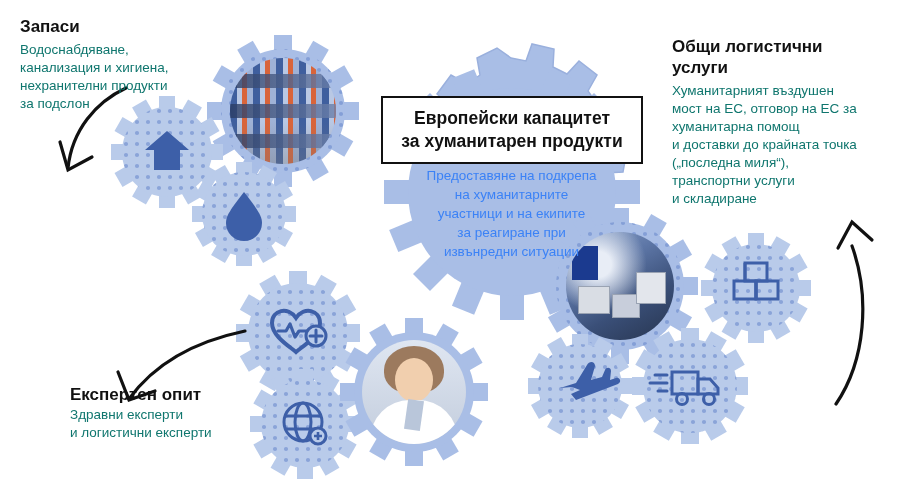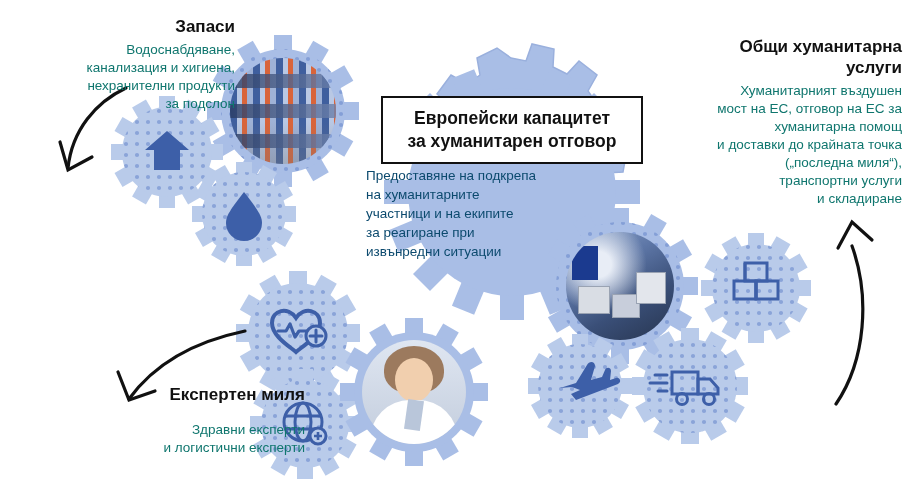--- a/index.html
+++ b/index.html
@@ -18,21 +18,20 @@
   }
   svg.layer {
     position: absolute;
     left: 0;
     top: 0;
     width: 908px;
     height: 482px;
   }
   .txtblock {
     position: absolute;
-    text-align: right;
   }
   .heading {
     font-weight: bold;
     font-size: 17px;
     line-height: 21px;
     color: #111111;
     white-space: pre-line;
   }
   .body {
     font-size: 13.5px;
@@ -54,27 +53,27 @@
   }
   .centerbox .t {
     font-weight: bold;
     font-size: 17.5px;
     line-height: 23px;
     white-space: pre-line;
     color: #111111;
   }
   .centersub {
     position: absolute;
-    left: 366px;
+    left: 354px;
     top: 166px;
     width: 315px;
-    text-align: left;
+    text-align: center;
     font-size: 13.5px;
     line-height: 19px;
-    color: #0c4a6e;
+    color: #3b82f6;
     white-space: pre-line;
   }
   
   .photo {
     position: absolute;
     border-radius: 50%;
     overflow: hidden;
   }
   .ph-warehouse {
     left: 230px; top: 58px; width: 106px; height: 106px;
@@ -458,47 +457,47 @@
 
   <div class="photo ph-doc">
     <div class="hair"></div>
     <div class="face"></div>
     <div class="coat"></div>
     <div class="collar"></div>
   </div>
 
   <div class="centerbox">
     <div class="t">Европейски капацитет
-за хуманитарен отговор</div>
+за хуманитарен продукти</div>
   </div>
   <div class="centersub">Предоставяне на подкрепа
 на хуманитарните
 участници и на екипите
 за реагиране при
 извънредни ситуации</div>
 
   <div class="txtblock" style="left:20px; top:16px; width:215px;">
     <div class="heading">Запаси</div>
     <div class="body" style="margin-top:4px;">Водоснабдяване,
 канализация и хигиена,
 нехранителни продукти
 за подслон</div>
   </div>
 
   <div class="txtblock" style="left:672px; top:36px; width:230px;">
-    <div class="heading">Общи хуманитарна
+    <div class="heading">Общи логистични
 услуги</div>
     <div class="body" style="margin-top:4px;">Хуманитарният въздушен
 мост на ЕС, отговор на ЕС за
 хуманитарна помощ
 и доставки до крайната точка
 („последна миля“),
 транспортни услуги
 и складиране</div>
   </div>
 
   <div class="txtblock" style="left:70px; top:384px; width:235px;">
-    <div class="heading">Експертен миля</div>
-    <div class="body" style="margin-top:16px;">Здравни експерти
+    <div class="heading">Експертен опит</div>
+    <div class="body" style="margin-top:1px;">Здравни експерти
 и логистични експерти</div>
   </div>
 
 </div>
 
 </body></html>

